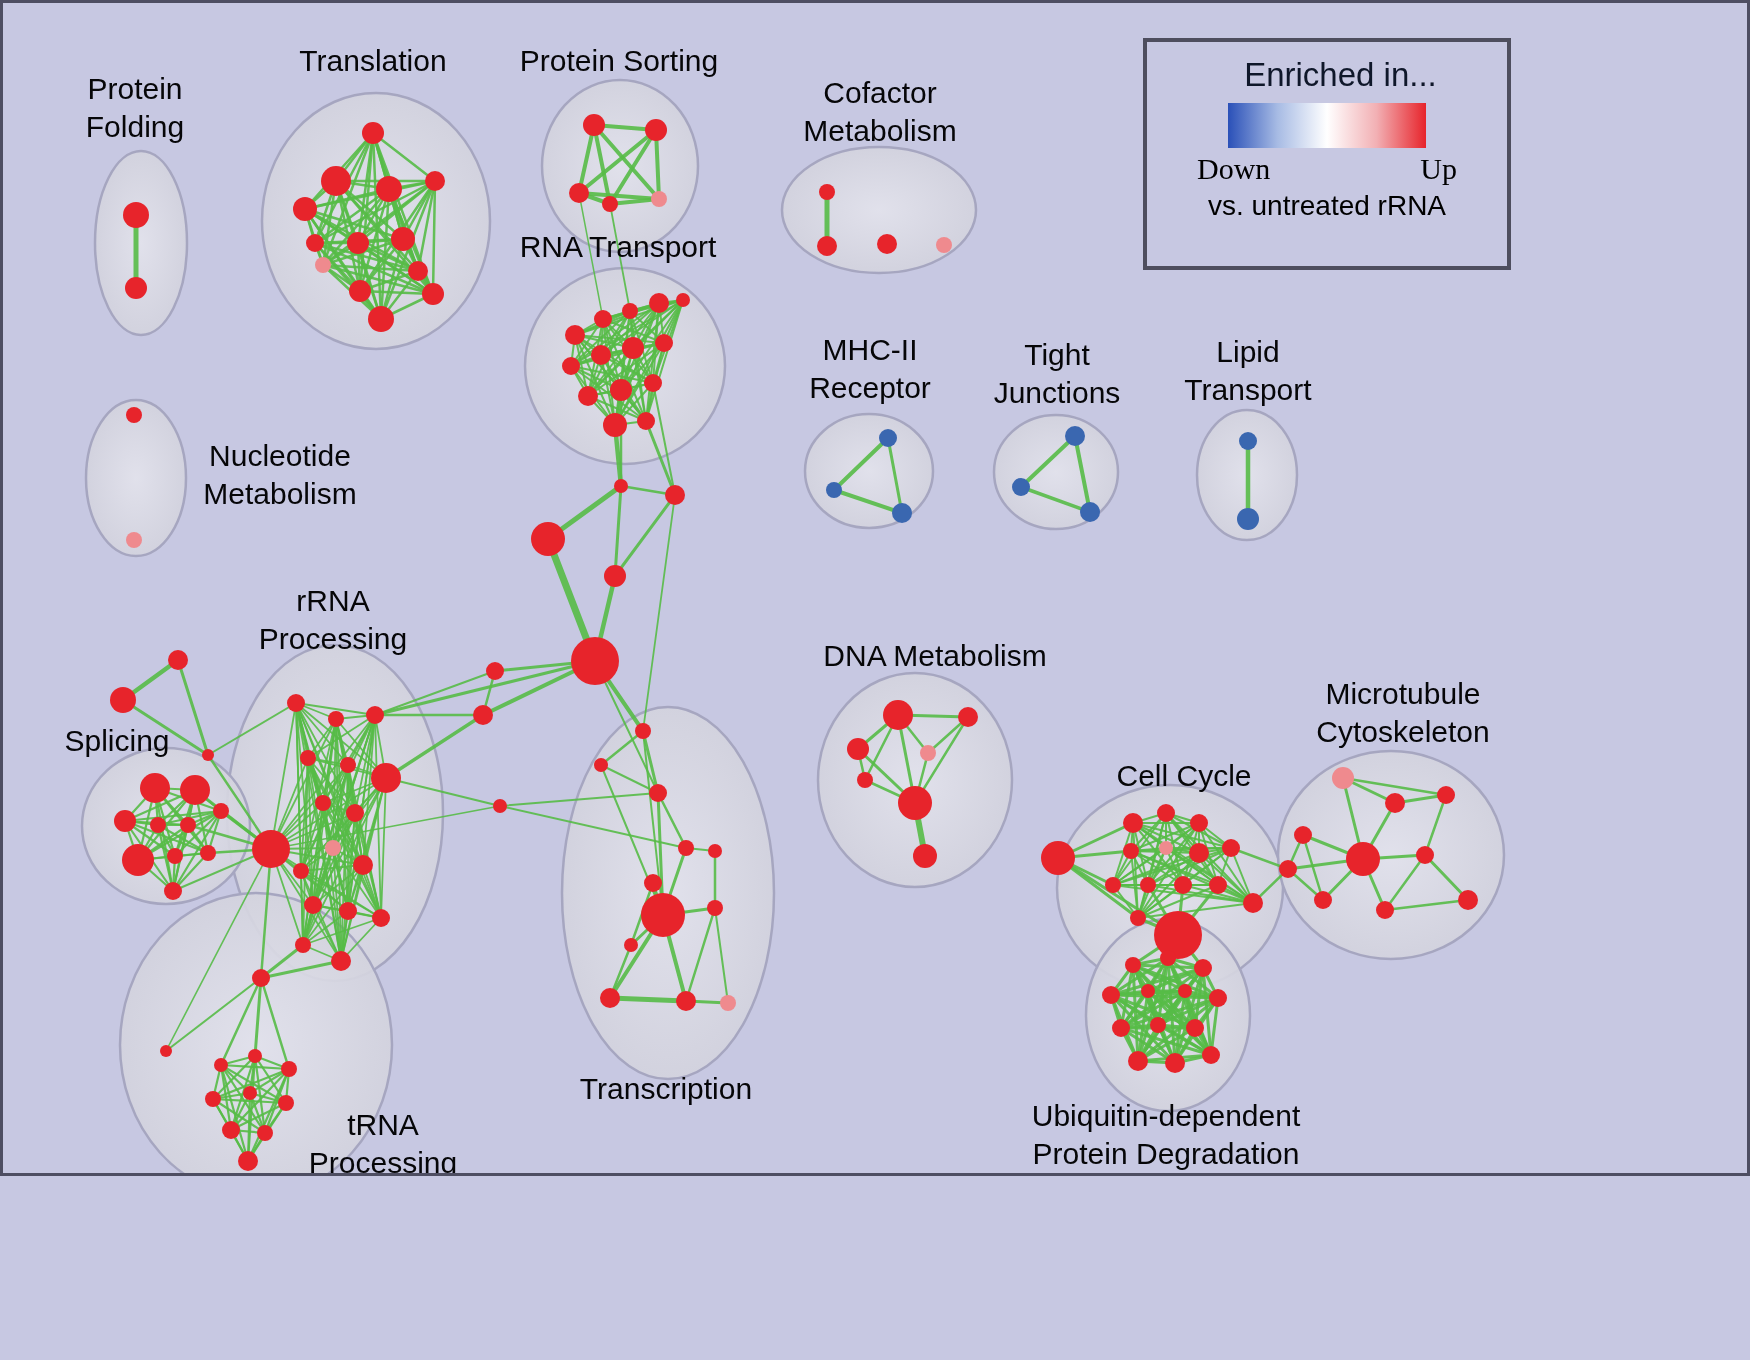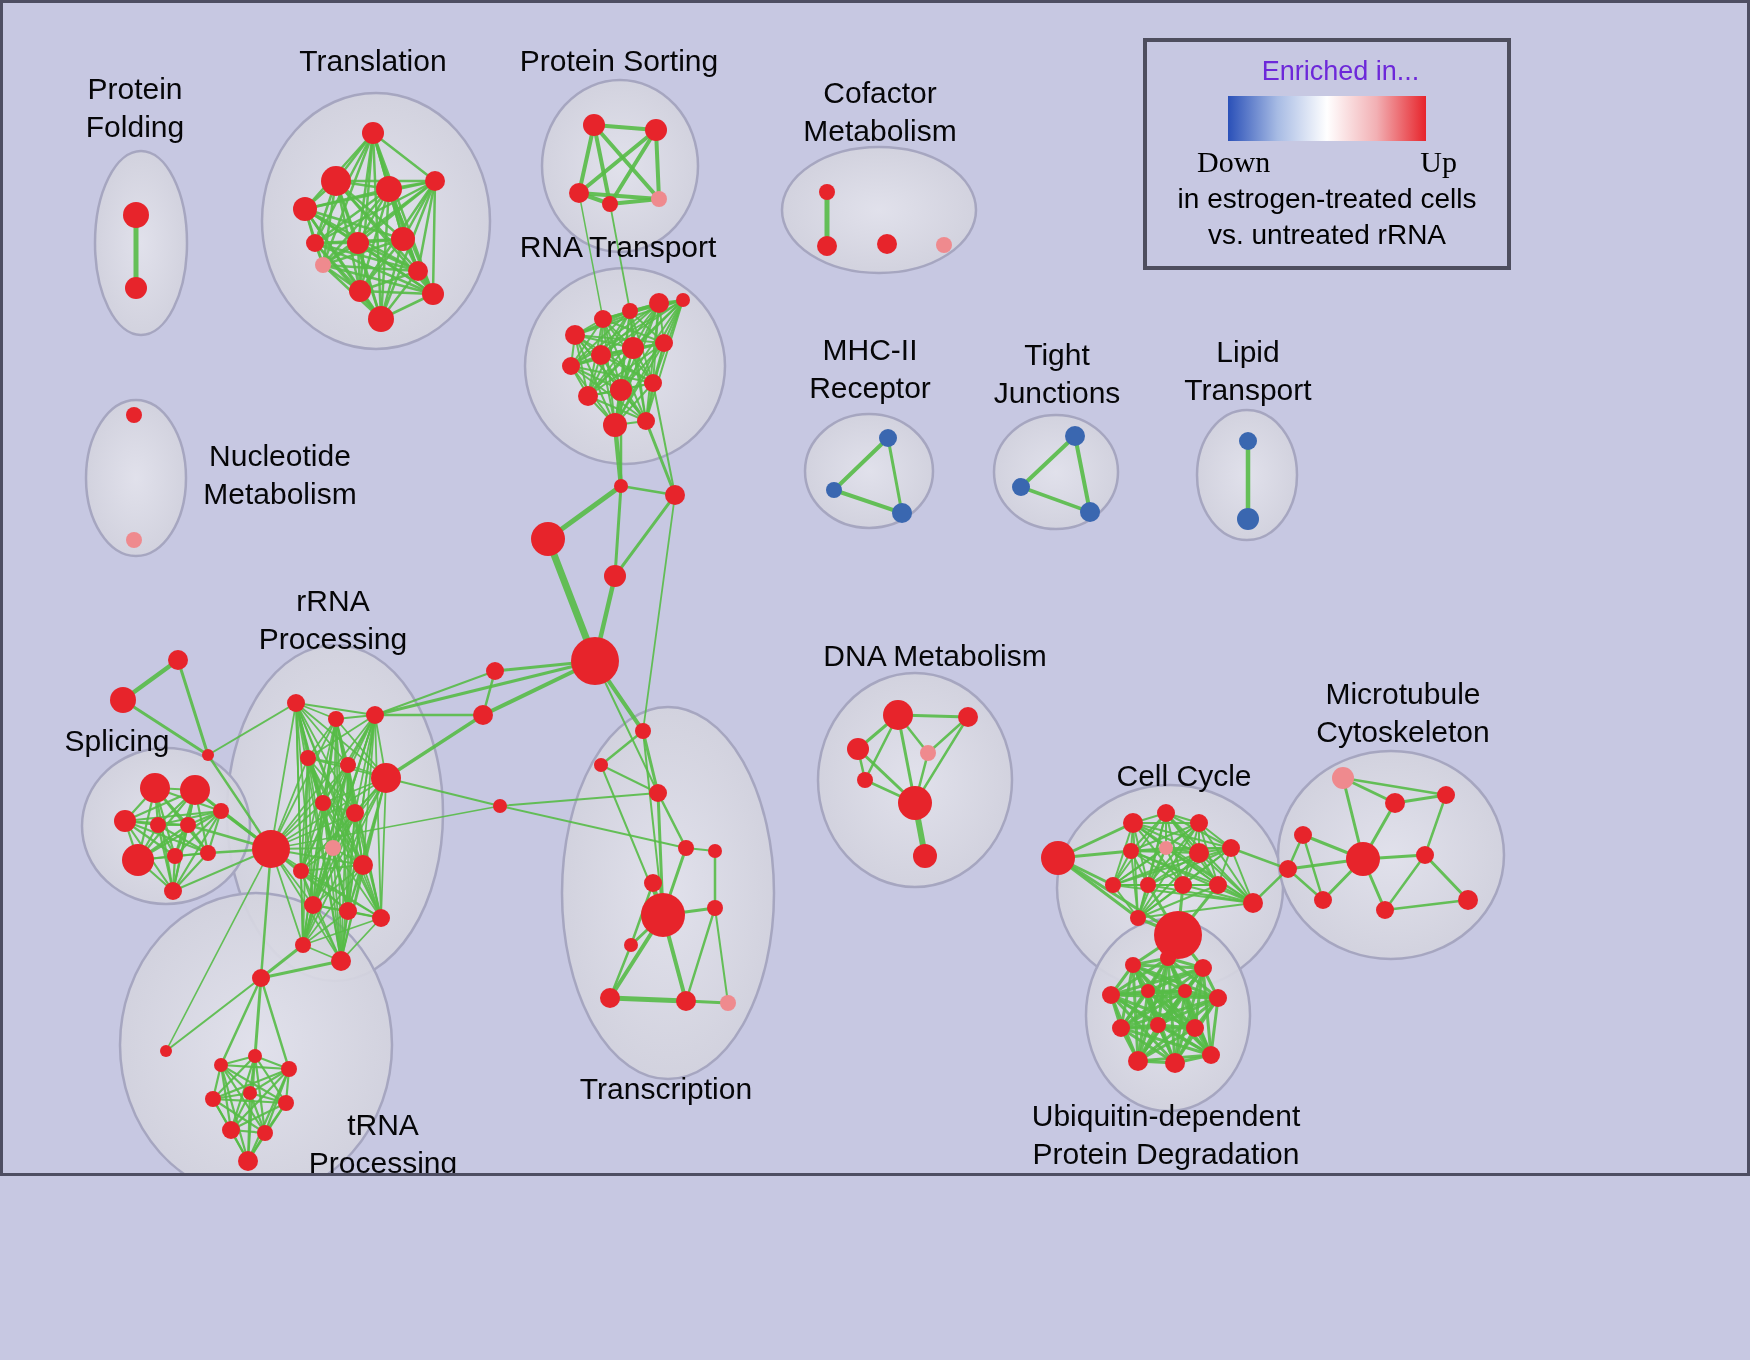--- a/index.html
+++ b/index.html
@@ -8,21 +8,21 @@
     position:relative; width:1750px; height:1176px;
     background:#c7c8e2; border:3px solid #4e4e62; overflow:hidden;
   }
   .stage > svg { position:absolute; left:0; top:0; }
   .clabel { font-size:30px; fill:#060608; font-family:"Liberation Sans", sans-serif; }
   .legend {
     position:absolute; left:1140px; top:35px; width:368px; height:232px;
     border:4px solid #4e4e5e; text-align:center; padding-top:14px;
     background:transparent;
   }
-  .legend-title { font-size:27px; color:#6d28d9;padding-left:27px; }
+  .legend-title { font-size:33px; color:#0f172a;padding-left:27px; }
   .legend-bar { width:198px; height:45px; margin:9px auto 0 auto; }
   .legend-ends {
     display:flex; justify-content:space-between;
     padding:4px 50px 2px 50px; font-size:30px; color:#000;font-family:Liberation Serif, serif;
   }
   .legend-sub { font-size:28px; line-height:36px; color:#000; }
 </style>
 </head>
 <body>
 
@@ -901,16 +901,15 @@
       </g>
   </svg>
 
   <div class="legend">
     <div class="legend-title">Enriched in...</div>
     <div class="legend-bar" id="legend-bar" style="background: linear-gradient(90deg, rgb(42, 80, 184), rgb(167, 187, 228), rgb(255, 255, 255), rgb(242, 176, 180), rgb(231, 36, 43));"></div>
     <div class="legend-ends">
       <span>Down</span>
       <span>Up</span>
     </div>
-    <div class="legend-sub">in estrogen-treated cells</div>
     <div class="legend-sub">vs. untreated rRNA</div>
   </div>
 </div>
 
 </body></html>

